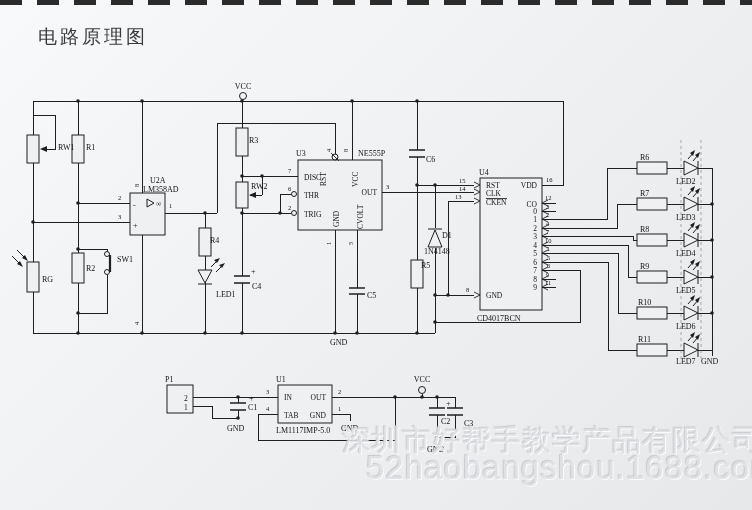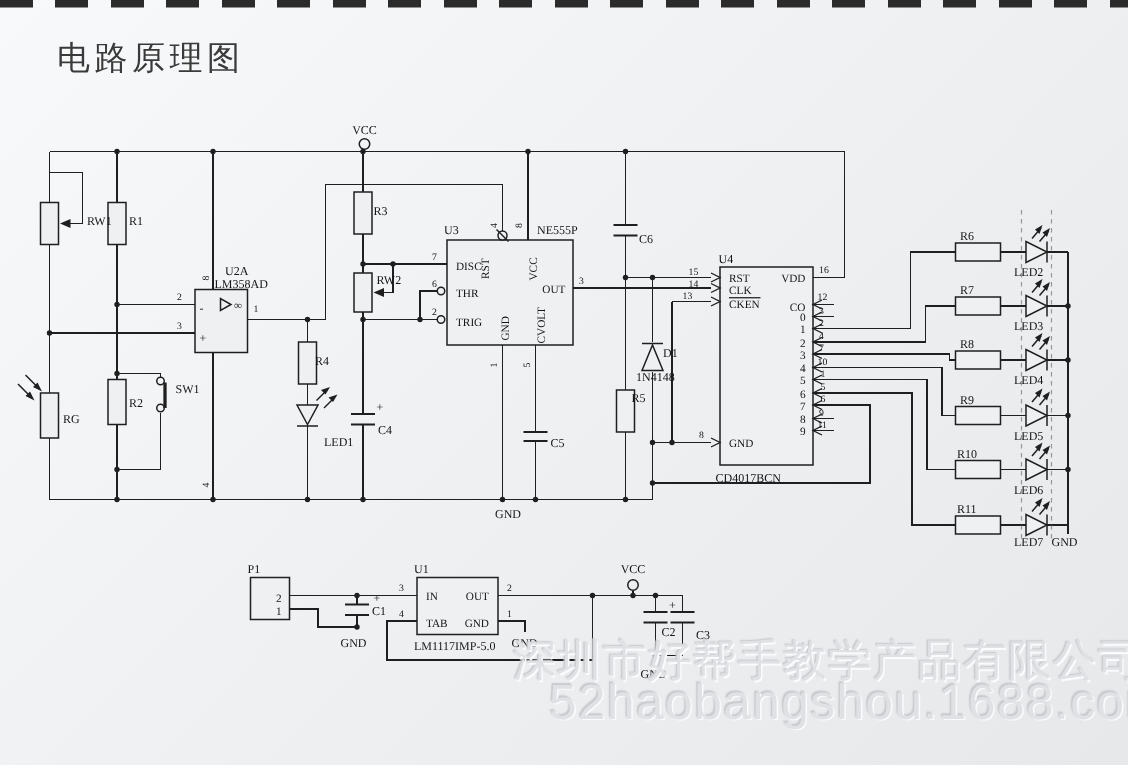--- a/index.html
+++ b/index.html
@@ -7,21 +7,21 @@
     width:752px;height:510px;position:relative;overflow:hidden;
     background:linear-gradient(135deg,#f8f9fa 0%,#f0f1f3 45%,#e6e8ea 100%);
     font-family:"Liberation Sans",sans-serif;
   }
   .top-dashes{
     position:absolute;top:0;left:0;width:752px;height:5px;
     background:repeating-linear-gradient(90deg,#2b2b2b 0 22px,transparent 22px 37px);
   }
   .page-title{
     position:absolute;top:24px;left:38px;
-    font-size:22px;letter-spacing:3px;color:#3a3a3a;font-weight:500;
+    font-size:19px;letter-spacing:3px;color:#3a3a3a;font-weight:500;
   }
   .schematic-svg{position:absolute;top:0;left:0;}
   .wm{
     position:absolute;color:#dfe1e4;white-space:nowrap;
     text-shadow:1px 1px 0 #fafbfc,-1px -1px 1px #c7c9cc;
     font-family:"Liberation Sans",sans-serif;
   }
   .wm1{top:421px;left:342px;font-size:29px;letter-spacing:1px;}
   .wm2{top:449px;left:366px;font-size:33px;letter-spacing:1px;}
   svg text{font-family:"Liberation Serif",serif;fill:#141414;}

